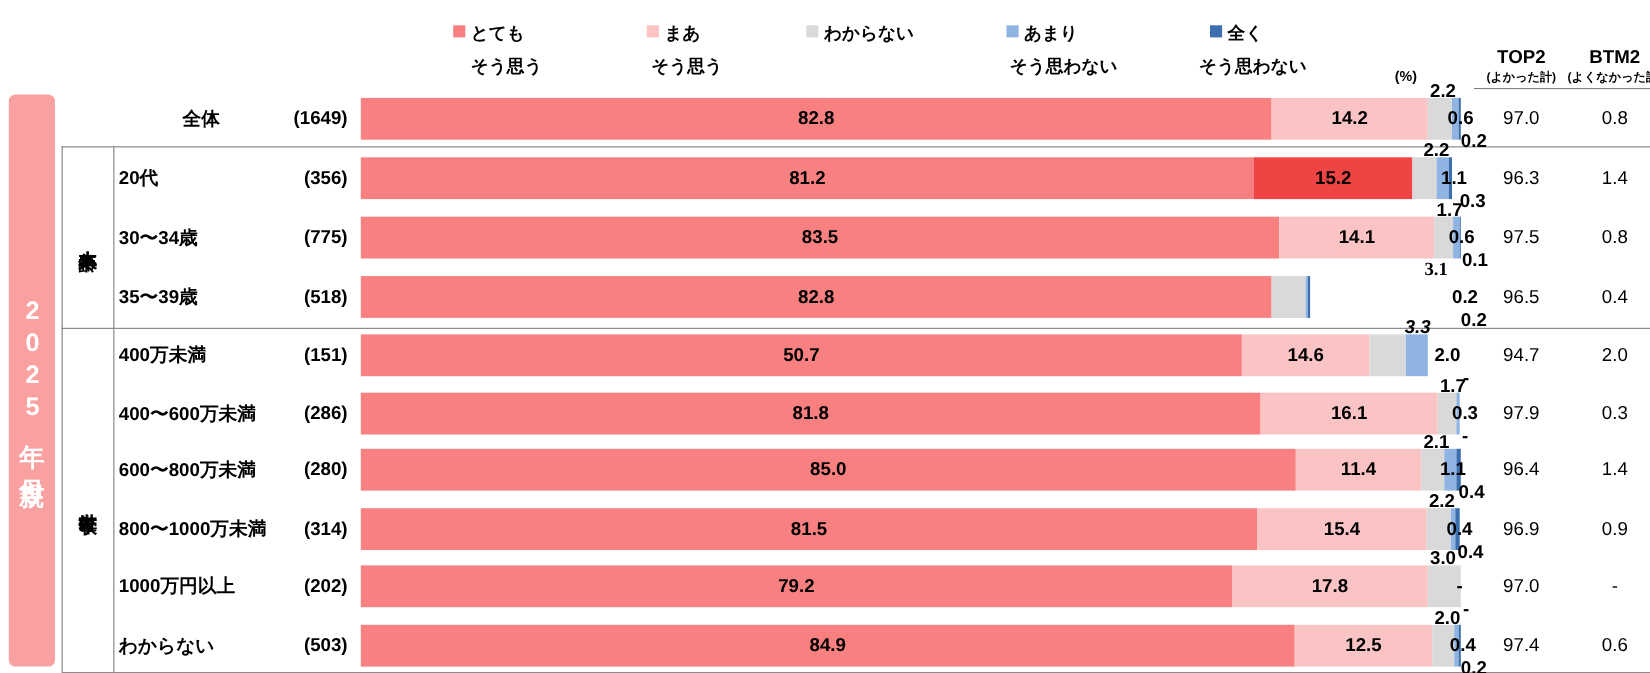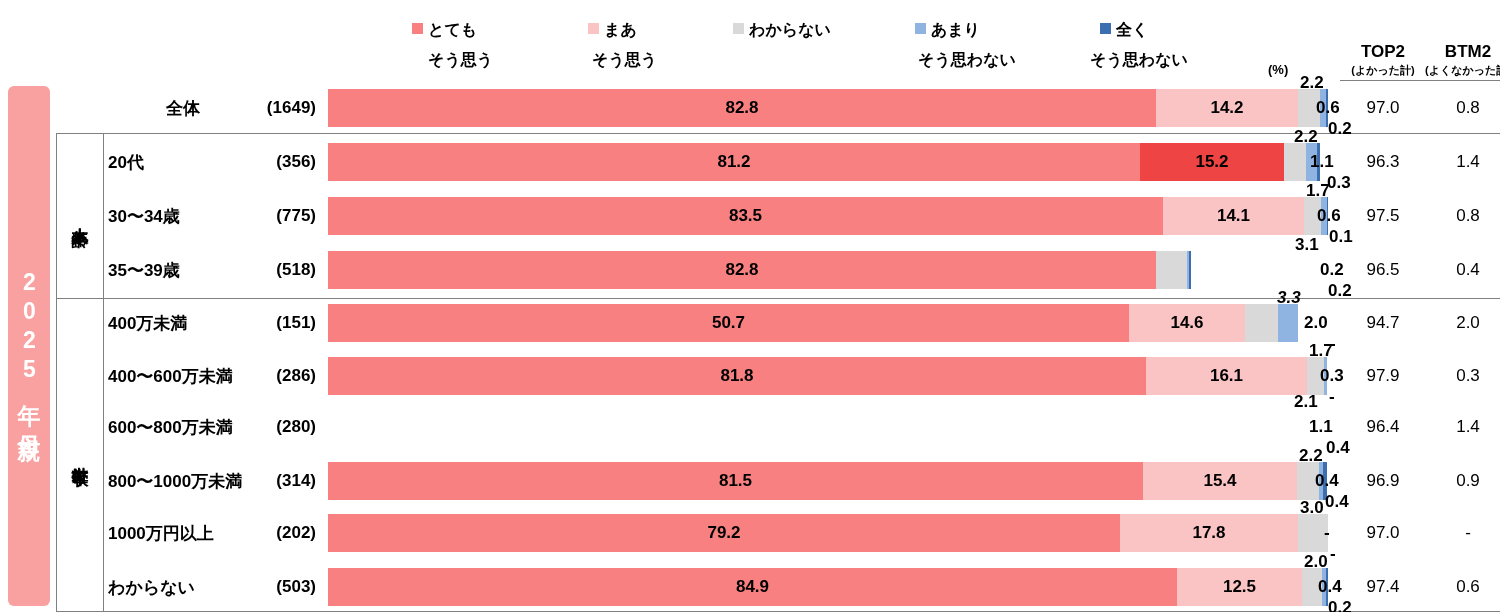--- a/index.html
+++ b/index.html
@@ -221,21 +221,21 @@
         <div class="row-label">35〜39歳</div>
         <div class="row-n">(518)</div>
         <div class="bar">
           <div class="seg" style="width: 828px; background: rgb(249, 128, 128);">
             <div class="seg-label">82.8</div>
           </div>
           <div class="seg" style="width: 31px; background: rgb(217, 217, 217);"></div>
           <div class="seg" style="width: 2px; background: rgb(143, 180, 226);"></div>
           <div class="seg" style="width: 2px; background: rgb(60, 111, 176);"></div>
         </div>
-        <div class="callout c-top" style="left: 1295px;">3.1</div>
+        <div class="callout c-top" style="left: 1295px; font-family: Liberation Serif, serif;">3.1</div>
         <div class="callout c-mid" style="left: 1320px;">0.2</div>
         <div class="callout c-bot" style="left: 1328px;">0.2</div>
         <div class="top2">96.5</div>
         <div class="btm2">0.4</div>
       </div>
       <div class="row" style="top: 304px;">
         <div class="row-label">400万未満</div>
         <div class="row-n">(151)</div>
         <div class="bar">
           <div class="seg" style="width: 801px; background: rgb(249, 128, 128);">
@@ -270,20 +270,31 @@
         </div>
         <div class="callout c-top" style="left: 1309px;">1.7</div>
         <div class="callout c-mid" style="left: 1320px;">0.3</div>
         <div class="callout c-bot" style="left: 1329px;">-</div>
         <div class="top2">97.9</div>
         <div class="btm2">0.3</div>
       </div>
       <div class="row" style="top: 408px;">
         <div class="row-label">600〜800万未満</div>
         <div class="row-n">(280)</div>
+        <div class="bar">
+          <div class="seg" style="width: 850px; background: rgb(249, 128, 128);">
+            <div class="seg-label">85.0</div>
+          </div>
+          <div class="seg" style="width: 114px; background: rgb(251, 196, 196);">
+            <div class="seg-label">11.4</div>
+          </div>
+          <div class="seg" style="width: 21px; background: rgb(217, 217, 217);"></div>
+          <div class="seg" style="width: 11px; background: rgb(143, 180, 226);"></div>
+          <div class="seg" style="width: 4px; background: rgb(60, 111, 176);"></div>
+        </div>
         <div class="callout c-top" style="left: 1294px;">2.1</div>
         <div class="callout c-mid" style="left: 1309px;">1.1</div>
         <div class="callout c-bot" style="left: 1326px;">0.4</div>
         <div class="top2">96.4</div>
         <div class="btm2">1.4</div>
       </div>
       <div class="row" style="top: 462px;">
         <div class="row-label">800〜1000万未満</div>
         <div class="row-n">(314)</div>
         <div class="bar">

